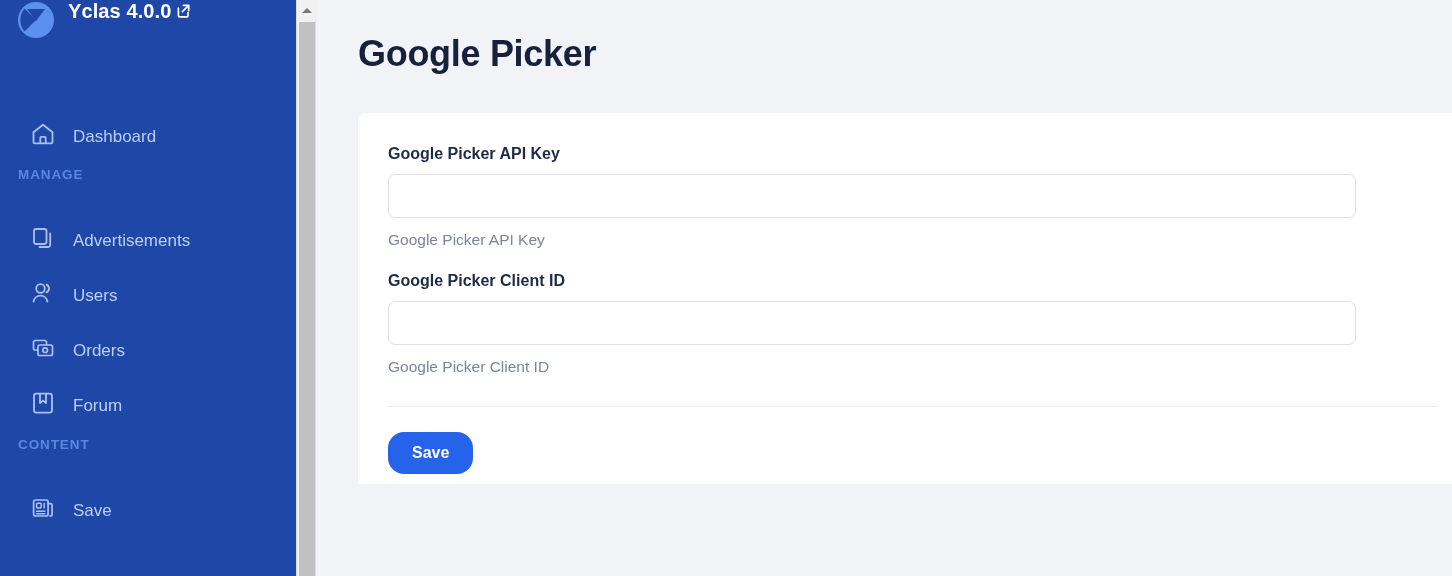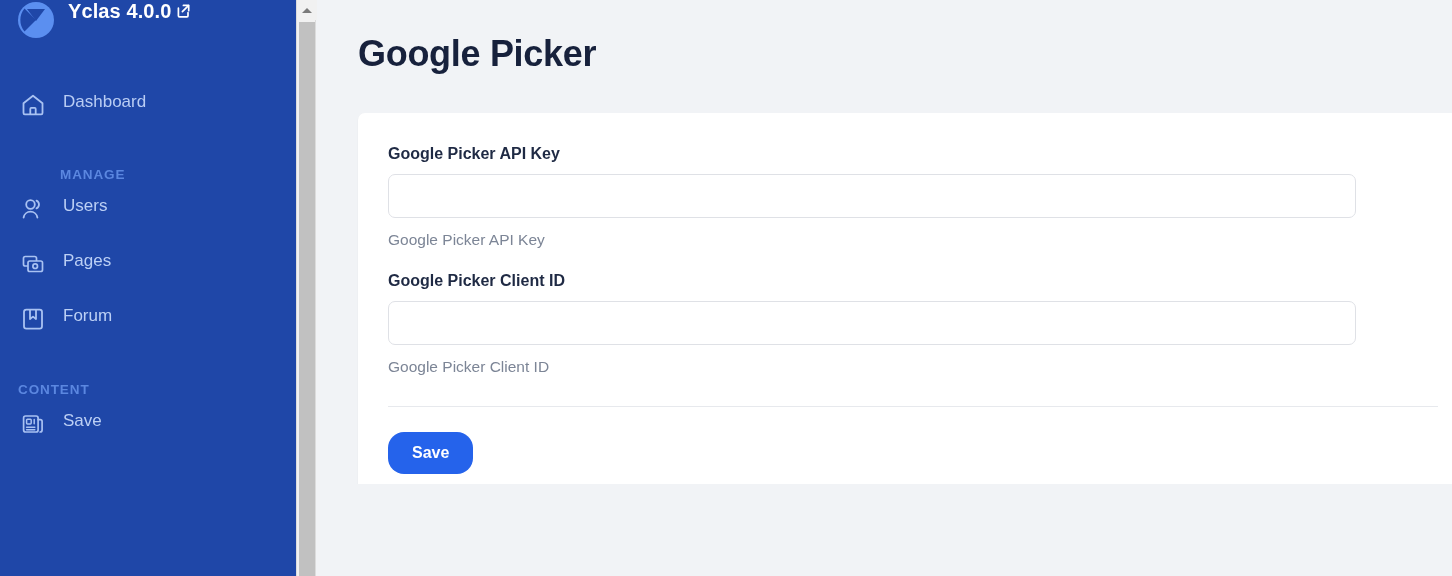--- a/index.html
+++ b/index.html
@@ -49,23 +49,23 @@
   }
   .brand-ext {
     width: 18px; height: 18px;
     display: inline-block;
     margin-left: 4px;
     vertical-align: -2px;
   }
 
   .nav-item {
     display: flex;
-    align-items: flex-start;
+    align-items: flex-end;
     height: 55px;
-    padding-left: 20px;
+    padding-left: 30px;
     gap: 17px;
     cursor: pointer;
   }
   .nav-icon {
     width: 26px; height: 26px;
     flex: 0 0 26px;
     display: block;
   }
   .nav-label {
     color: #bcd0f5;
@@ -79,21 +79,21 @@
     color: #5b87e0;
     font-size: 13.5px;
     font-weight: bold;
     letter-spacing: 0.9px;
     padding-left: 18px;
     height: 44px;
     display: flex;
     align-items: center;
     text-transform: uppercase;
   }
-  .sec-manage { margin-top: 5px; margin-left: 42px; }
+  .sec-manage { margin-top: 5px; }
   .sec-content { margin-top: 6px; }
 
   
   .scrollbar {
     position: absolute;
     left: 296px;
     top: 0;
     width: 20px;
     height: 576px;
     background: #f1f1f1;
@@ -241,41 +241,50 @@
         <svg viewBox="0 0 26 26" width="26" height="26" aria-hidden="true">
           <path d="M3.5 11.3 L13 3.8 L22.5 11.3 V21 a1.3 1.3 0 0 1 -1.3 1.3 H4.8 A1.3 1.3 0 0 1 3.5 21 Z" fill="none" stroke="#a9c2f2" stroke-width="1.8" stroke-linejoin="round"></path>
           <path d="M10.3 22.3 v-5.4 a1 1 0 0 1 1 -1 h3.4 a1 1 0 0 1 1 1 v5.4" fill="none" stroke="#a9c2f2" stroke-width="1.8" stroke-linejoin="round"></path>
         </svg>
       </span>
       <span class="nav-label">Dashboard</span>
     </div>
 
     <div class="nav-section sec-manage">MANAGE</div>
 
+    <div class="nav-item">
+      <span class="nav-icon">
+        <svg viewBox="0 0 26 26" width="26" height="26" aria-hidden="true">
+          <rect x="4" y="4" width="12.5" height="15" rx="2.2" fill="none" stroke="#a9c2f2" stroke-width="1.8"></rect>
+          <path d="M9.5 22 h8.5 a2.2 2.2 0 0 0 2.2 -2.2 V8.5" fill="none" stroke="#a9c2f2" stroke-width="1.8" stroke-linecap="round"></path>
+        </svg>
+      </span>
+      <span class="nav-label">Advertisements</span>
+    </div>
 
     <div class="nav-item">
       <span class="nav-icon">
         <svg viewBox="0 0 26 26" width="26" height="26" aria-hidden="true">
           <circle cx="10.5" cy="8.5" r="4.3" fill="none" stroke="#a9c2f2" stroke-width="1.8"></circle>
           <path d="M3.6 21.5 a7 7 0 0 1 13.8 0" fill="none" stroke="#a9c2f2" stroke-width="1.8" stroke-linecap="round"></path>
           <path d="M16.5 4.6 a4.3 4.3 0 0 1 0 7.8" fill="none" stroke="#a9c2f2" stroke-width="1.8" stroke-linecap="round"></path>
         </svg>
       </span>
       <span class="nav-label">Users</span>
     </div>
 
     <div class="nav-item">
       <span class="nav-icon">
         <svg viewBox="0 0 26 26" width="26" height="26" aria-hidden="true">
           <rect x="3.5" y="5.5" width="13" height="9.5" rx="1.8" fill="none" stroke="#a9c2f2" stroke-width="1.7"></rect>
           <rect x="8" y="10" width="14.5" height="10.5" rx="1.8" fill="#1f47a8" stroke="#a9c2f2" stroke-width="1.7"></rect>
           <circle cx="15.2" cy="15.2" r="2.3" fill="none" stroke="#a9c2f2" stroke-width="1.7"></circle>
         </svg>
       </span>
-      <span class="nav-label">Pages</span>
+      <span class="nav-label">Orders</span>
     </div>
 
     <div class="nav-item">
       <span class="nav-icon">
         <svg viewBox="0 0 26 26" width="26" height="26" aria-hidden="true">
           <rect x="4" y="3.6" width="18" height="19" rx="2.4" fill="none" stroke="#a9c2f2" stroke-width="1.8"></rect>
           <path d="M10 3.8 v9.2 l3 -2.4 l3 2.4 V3.8" fill="none" stroke="#a9c2f2" stroke-width="1.8" stroke-linejoin="round"></path>
         </svg>
       </span>
       <span class="nav-label">Forum</span>

